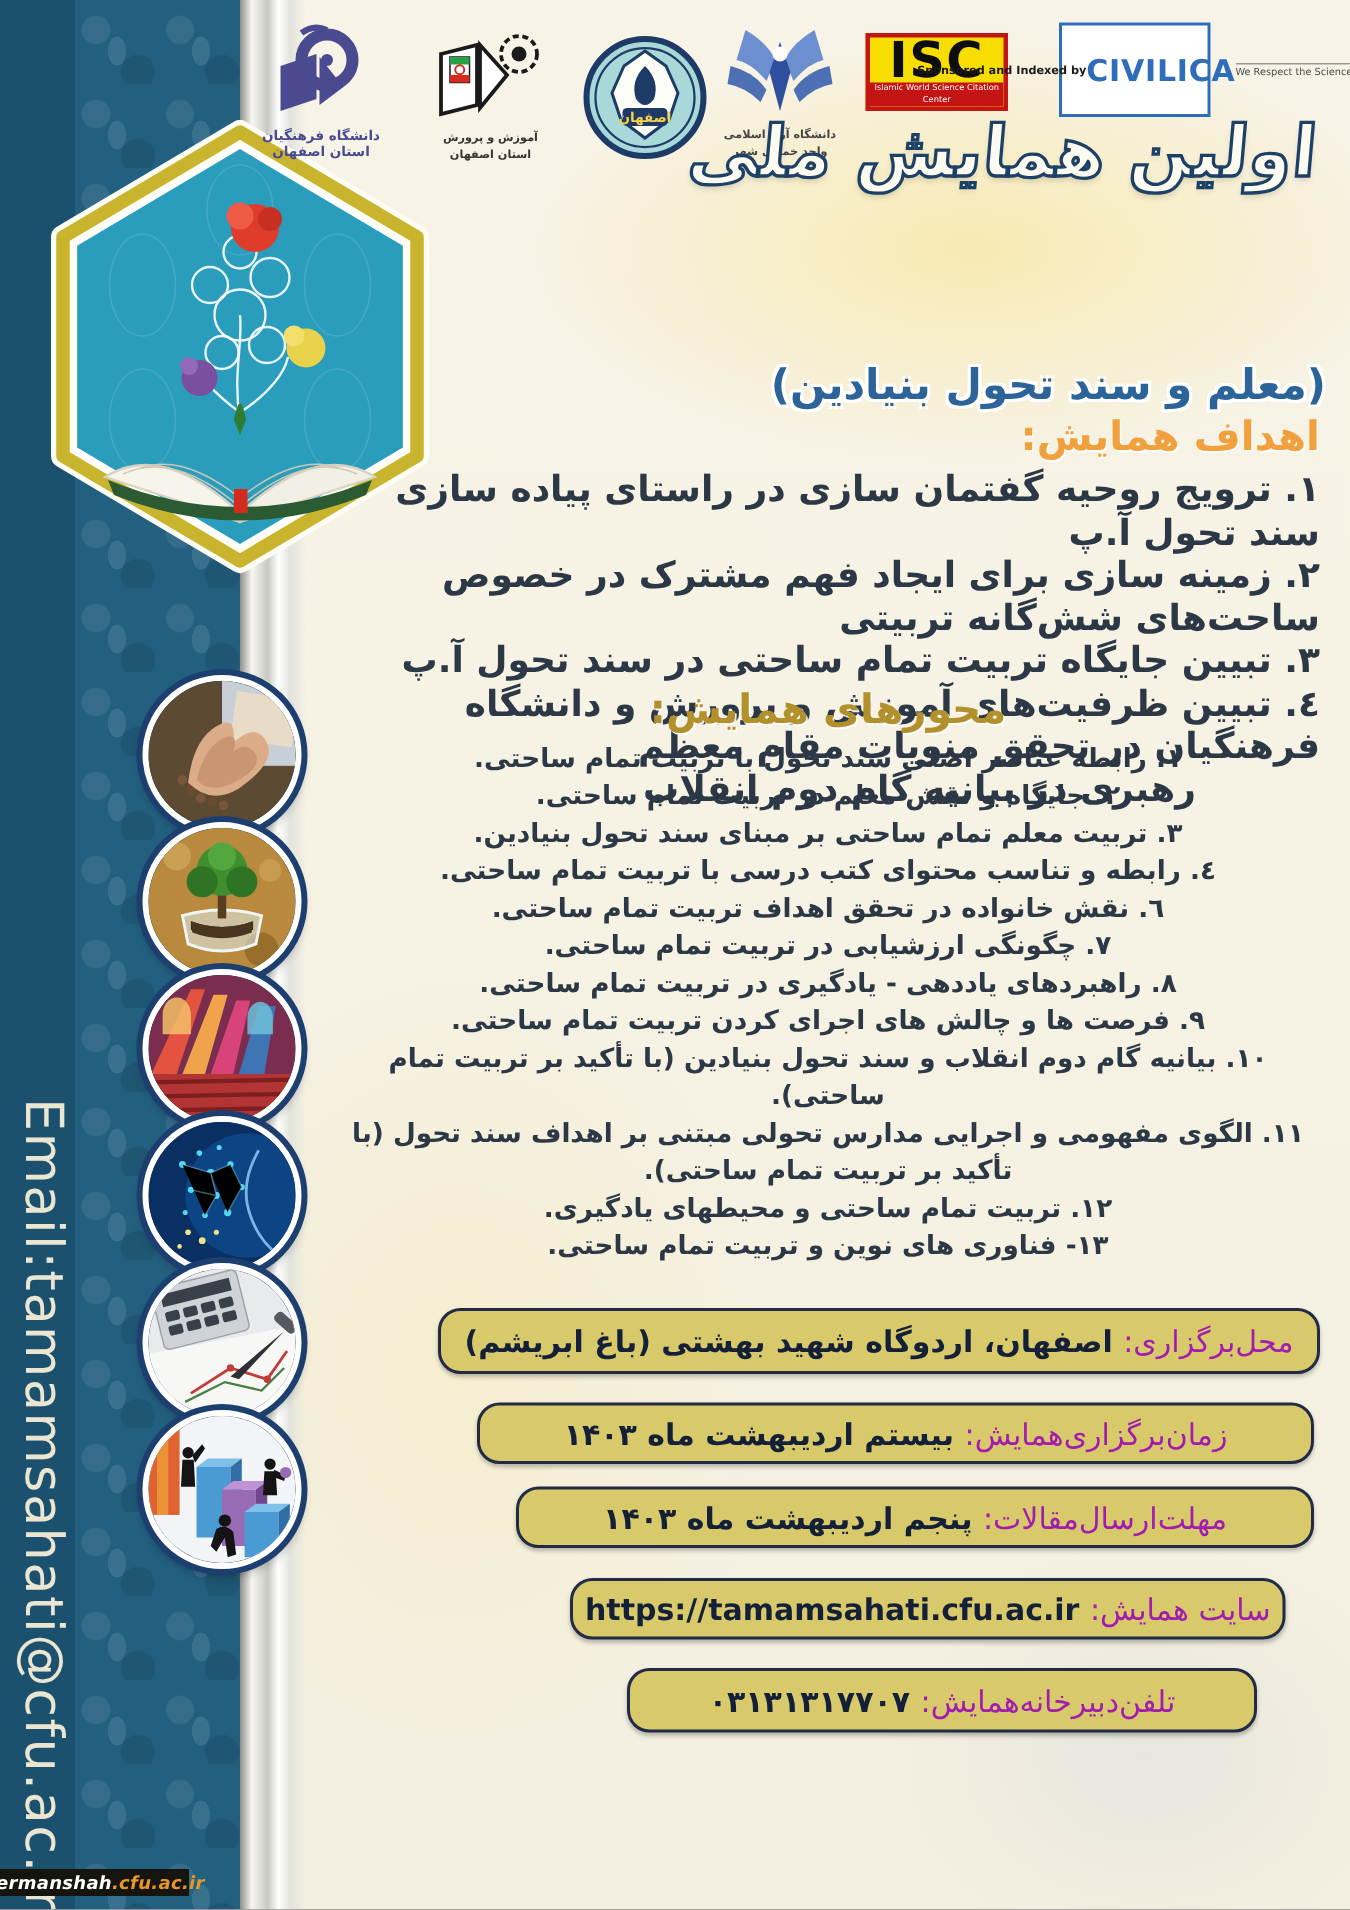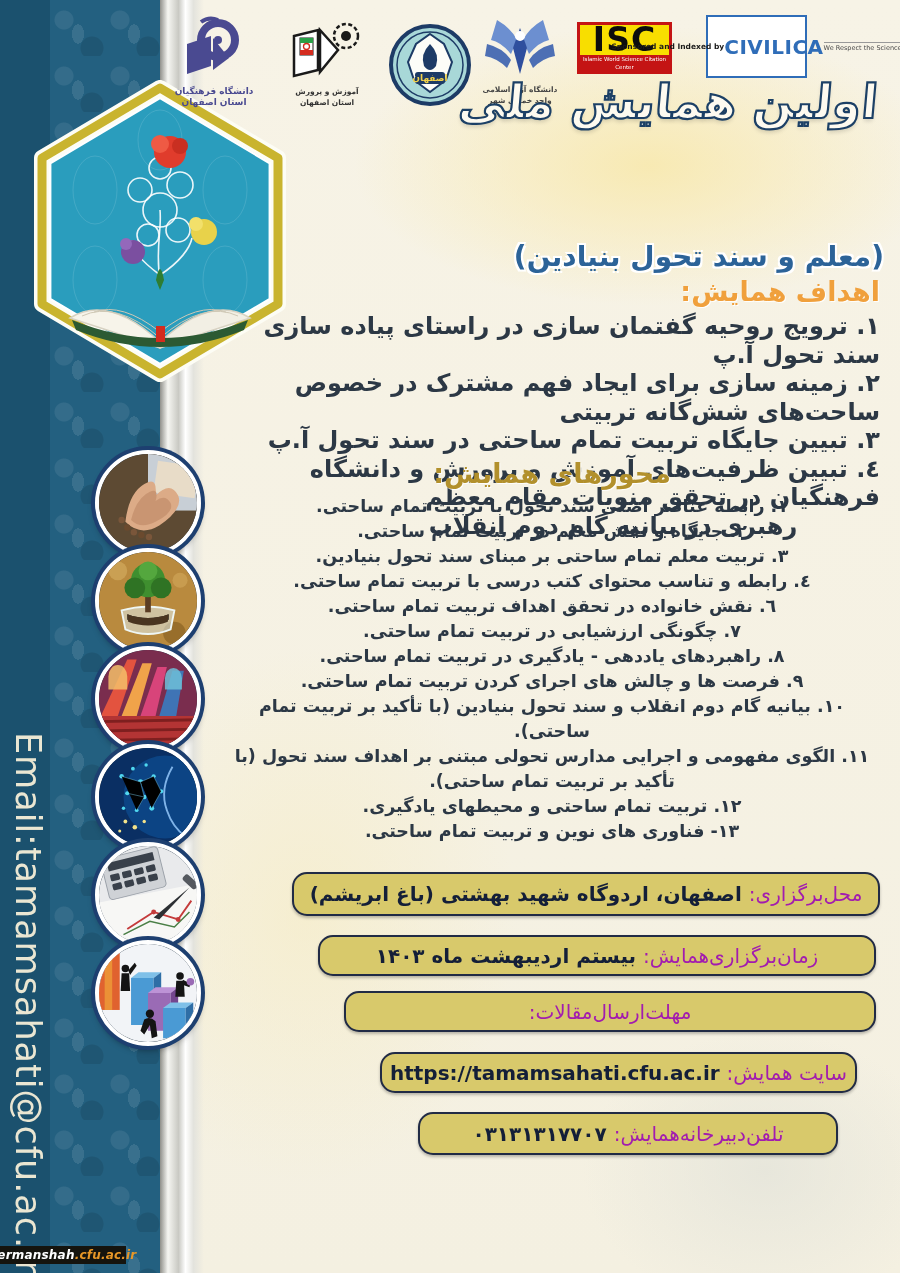--- a/index.html
+++ b/index.html
@@ -273,20 +273,21 @@
   <div class="pill pill-1">
     <span class="lbl">محل‌برگزاری:</span>
     <span class="val">اصفهان، اردوگاه شهید بهشتی (باغ ابریشم)</span>
   </div>
   <div class="pill pill-2">
     <span class="lbl">زمان‌برگزاری‌همایش:</span>
     <span class="val">بیستم اردیبهشت ماه ۱۴۰۳</span>
   </div>
   <div class="pill pill-3">
     <span class="lbl">مهلت‌ارسال‌مقالات:</span>
+    <span class="val">پنجم اردیبهشت ماه ۱۴۰۳</span>
   </div>
   <div class="pill pill-4">
     <span class="lbl">سایت همایش:</span>
     <span class="val" dir="ltr">https://tamamsahati.cfu.ac.ir</span>
   </div>
   <div class="pill pill-5">
     <span class="lbl">تلفن‌دبیرخانه‌همایش:</span>
     <span class="val">۰۳۱۳۱۳۱۷۷۰۷</span>
   </div>
 

